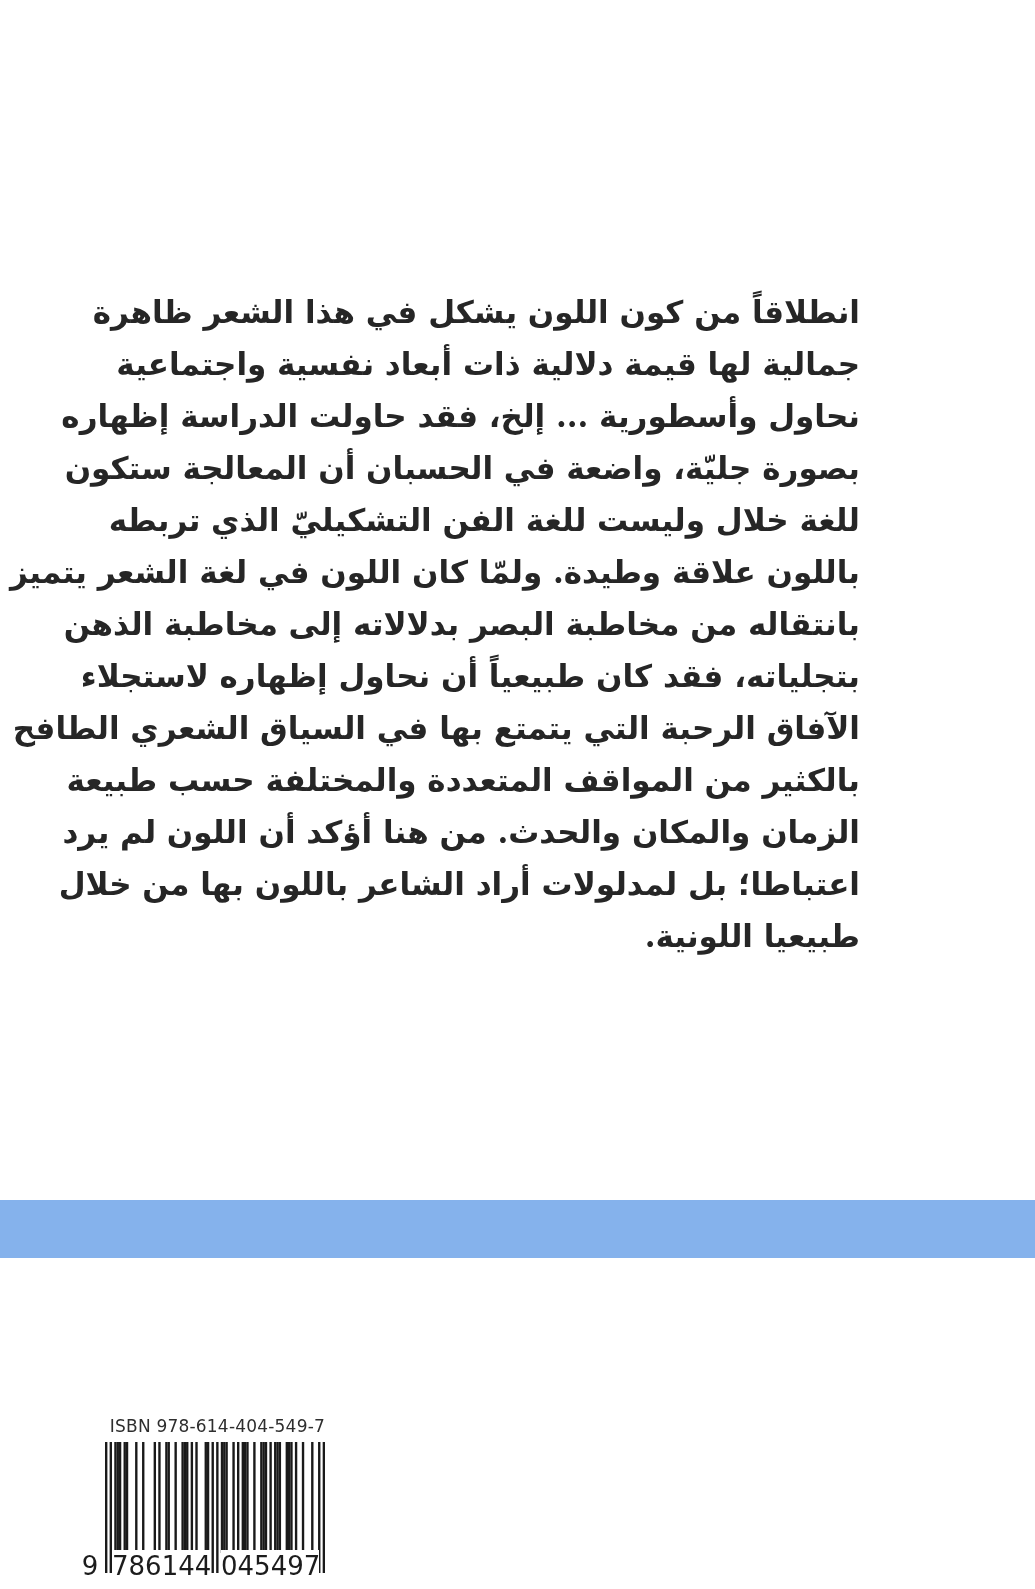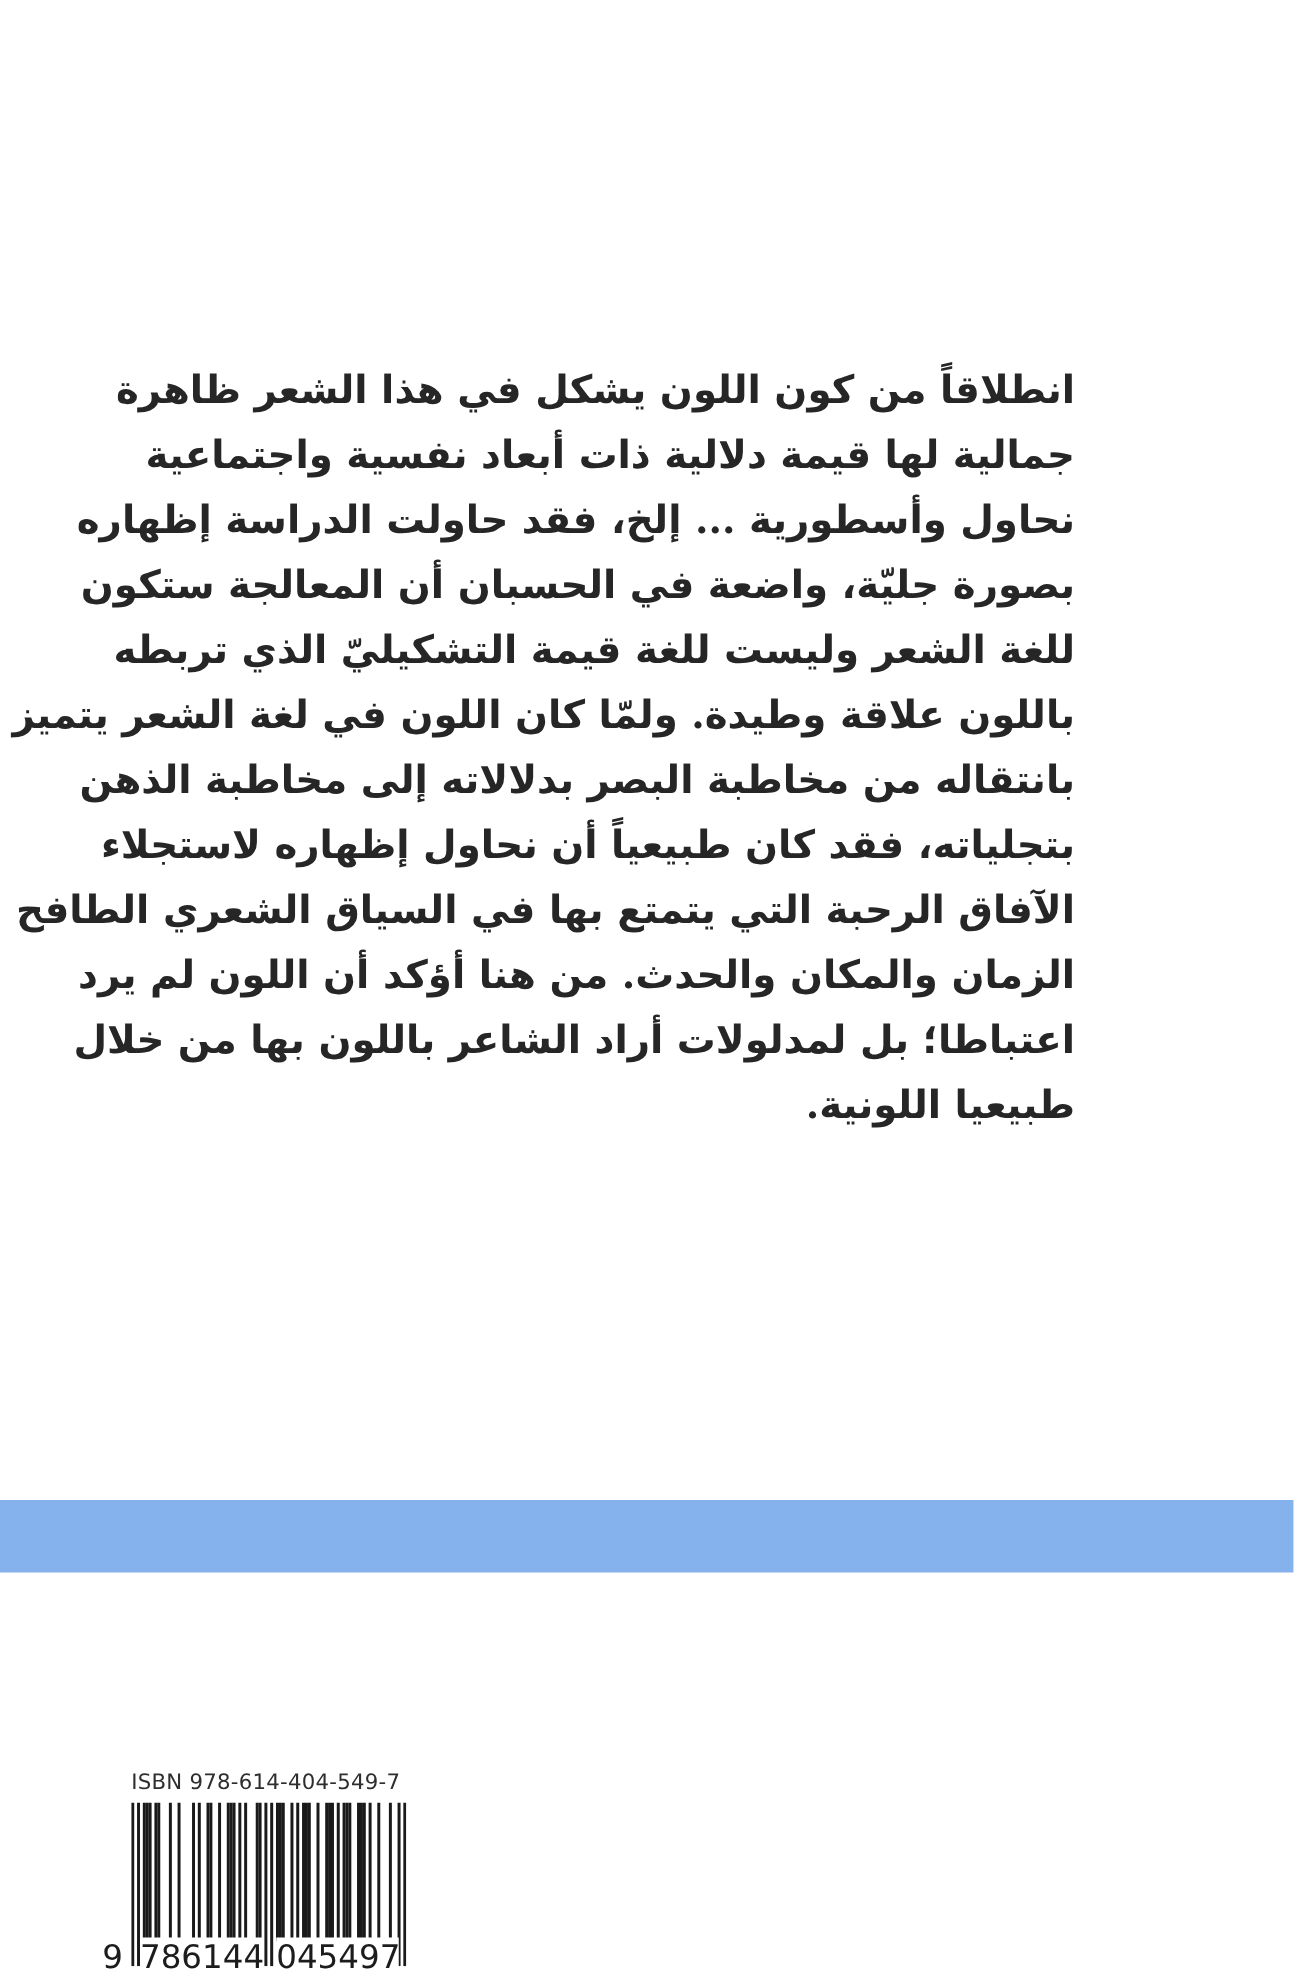--- a/index.html
+++ b/index.html
@@ -54,21 +54,21 @@
     left: 78px;
     top: 1416px;
     width: 260px;
     height: 166px;
   }
   .isbn-label {
     position: absolute;
     left: 27px;
     top: 0;
     width: 220px;
-    text-align: left;
+    text-align: right;
     font-family: "DejaVu Sans", sans-serif;
     font-size: 17px;
     letter-spacing: 0.2px;
     color: #2e2e2e;
     white-space: nowrap;
   }
   .barcode-svg {
     position: absolute;
     left: 27px;
     top: 26px;
@@ -100,25 +100,26 @@
 </head>
 <body>
 
 <div class="page" style="background: rgb(255, 255, 255);">
 
   <div class="blurb" style="color: rgb(38, 38, 38);">
       <div class="line">انطلاقاً من كون اللون يشكل في هذا الشعر ظاهرة</div>
       <div class="line">جمالية لها قيمة دلالية ذات أبعاد نفسية واجتماعية</div>
       <div class="line">نحاول وأسطورية ... إلخ، فقد حاولت الدراسة إظهاره</div>
       <div class="line">بصورة جليّة، واضعة في الحسبان أن المعالجة ستكون</div>
-      <div class="line">للغة الشعر وليست للغة قيمة التشكيليّ الذي تربطه</div>
+      <div class="line">للغة خلال وليست للغة الفن التشكيليّ الذي تربطه</div>
       <div class="line">باللون علاقة وطيدة. ولمّا كان اللون في لغة الشعر يتميز</div>
       <div class="line">بانتقاله من مخاطبة البصر بدلالاته إلى مخاطبة الذهن</div>
       <div class="line">بتجلياته، فقد كان طبيعياً أن نحاول إظهاره لاستجلاء</div>
       <div class="line">الآفاق الرحبة التي يتمتع بها في السياق الشعري الطافح</div>
+      <div class="line">بالكثير من المواقف المتعددة والمختلفة حسب طبيعة</div>
       <div class="line">الزمان والمكان والحدث. من هنا أؤكد أن اللون لم يرد</div>
       <div class="line">اعتباطا؛ بل لمدلولات أراد الشاعر باللون بها من خلال</div>
       <div class="line last">طبيعيا اللونية.</div>
     </div>
 
   <div class="accent-band" style="background: rgb(133, 178, 236);"></div>
 
   <div class="barcode-block">
     <div class="isbn-label">ISBN 978-614-404-549-7</div>
     <svg class="barcode-svg" width="220" height="131" viewBox="0 0 220 131">

